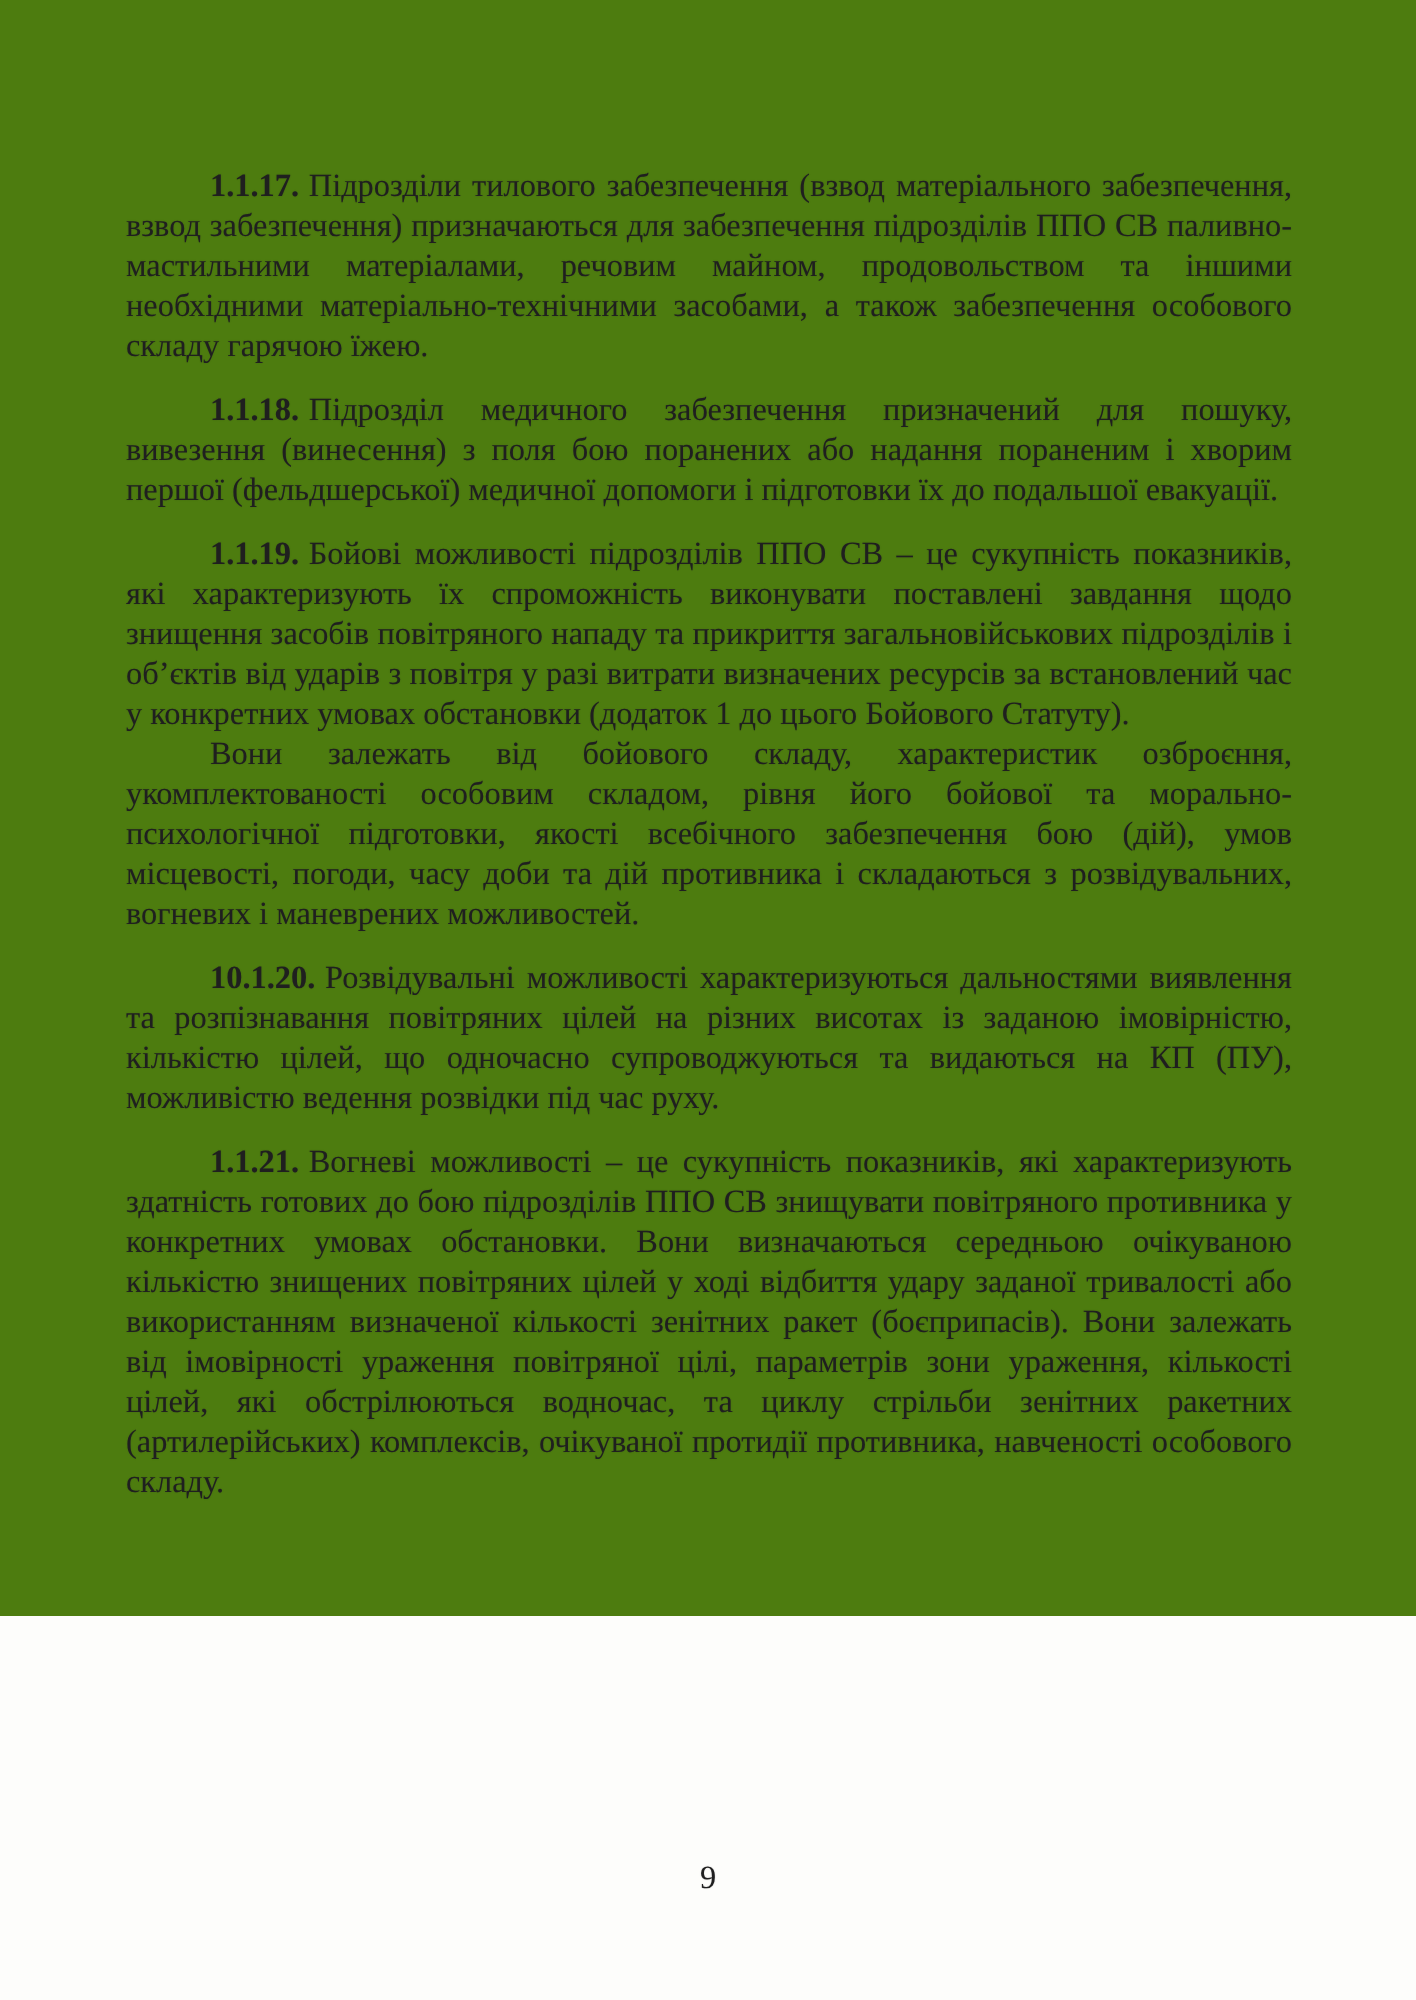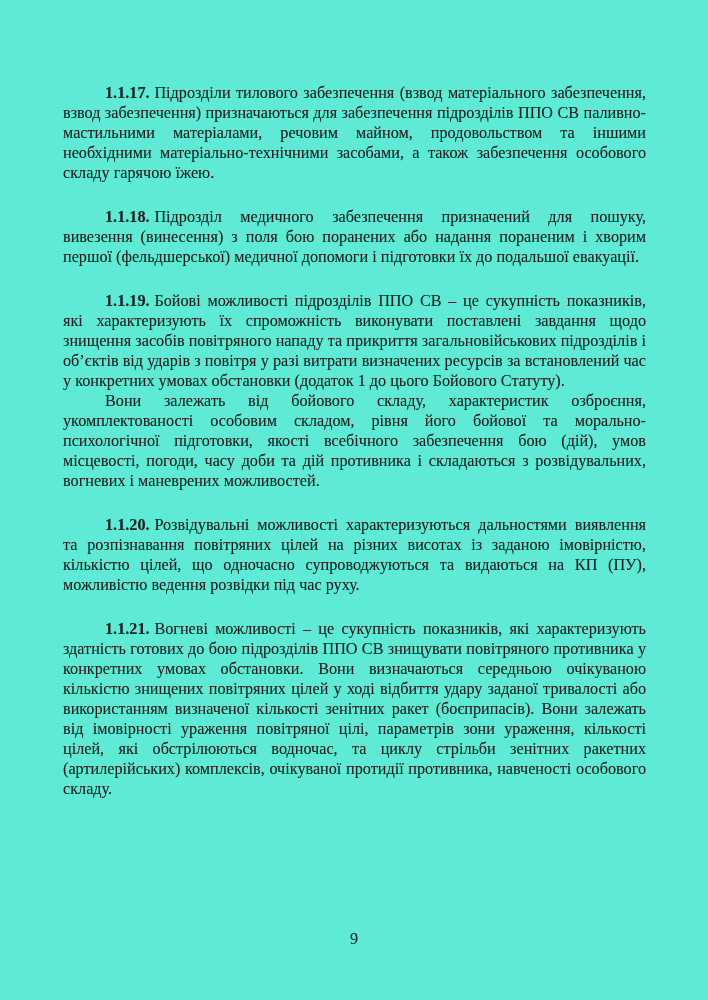--- a/index.html
+++ b/index.html
@@ -8,42 +8,42 @@
   }
   body {
     width: 708px;
     height: 1000px;
     background: #fdfdfb;
     overflow: hidden;
   }
   .page {
     position: relative;
     width: 708px;
-    height: 1000px;
+    height: 808px;
     box-sizing: border-box;
     padding: 83px 44px 0 63px;
-    background: #5eead4;
+    background: #4d7c0f;
     font-family: "Liberation Serif", "DejaVu Serif", serif;
     color: #1f1f1f;
   }
   .text-block {
     width: 583px;
   }
   p.para {
     margin: 0;
     text-indent: 42px;
     font-size: 16.2px;
     line-height: 20px;
     text-align: justify;
     color: #1f1f1f;
     
     text-shadow: 0 0 0.6px rgba(40, 40, 40, 0.35);
   }
   .doc-section + .doc-section {
-    margin-top: 24px;
+    margin-top: 12px;
   }
   .sec-num {
     font-weight: 700;
     margin-right: 0.30em;
   }
   .page-number {
     position: absolute;
     top: 929px;
     left: 0;
     width: 708px;
@@ -63,20 +63,20 @@
         <p class="para"><b class="sec-num">1.1.17.</b><span>Підрозділи тилового забезпечення (взвод матеріального забезпечення, взвод забезпечення) призначаються для забезпечення підрозділів ППО СВ паливно-мастильними матеріалами, речовим майном, продовольством та іншими необхідними матеріально-технічними засобами, а також забезпечення особового складу гарячою їжею.</span></p>
       </section>
       <section class="doc-section">
         <p class="para"><b class="sec-num">1.1.18.</b><span>Підрозділ медичного забезпечення призначений для пошуку, вивезення (винесення) з поля бою поранених або надання пораненим і хворим першої (фельдшерської) медичної допомоги і підготовки їх до подальшої евакуації.</span></p>
       </section>
       <section class="doc-section">
         <p class="para"><b class="sec-num">1.1.19.</b><span>Бойові можливості підрозділів ППО СВ – це сукупність показників, які характеризують їх спроможність виконувати поставлені завдання щодо знищення засобів повітряного нападу та прикриття загальновійськових підрозділів і об’єктів від ударів з повітря у разі витрати визначених ресурсів за встановлений час у конкретних умовах обстановки (додаток 1 до цього Бойового Статуту).</span></p>
         <p class="para"><span>Вони залежать від бойового складу, характеристик озброєння, укомплектованості особовим складом, рівня його бойової та морально-психологічної підготовки, якості всебічного забезпечення бою (дій), умов місцевості, погоди, часу доби та дій противника і складаються з розвідувальних, вогневих і маневрених можливостей.</span></p>
       </section>
       <section class="doc-section">
-        <p class="para"><b class="sec-num">1.1.20.</b><span>Розвідувальні можливості характеризуються дальностями виявлення та розпізнавання повітряних цілей на різних висотах із заданою імовірністю, кількістю цілей, що одночасно супроводжуються та видаються на КП (ПУ), можливістю ведення розвідки під час руху.</span></p>
+        <p class="para"><b class="sec-num">10.1.20.</b><span>Розвідувальні можливості характеризуються дальностями виявлення та розпізнавання повітряних цілей на різних висотах із заданою імовірністю, кількістю цілей, що одночасно супроводжуються та видаються на КП (ПУ), можливістю ведення розвідки під час руху.</span></p>
       </section>
       <section class="doc-section">
         <p class="para"><b class="sec-num">1.1.21.</b><span>Вогневі можливості – це сукупність показників, які характеризують здатність готових до бою підрозділів ППО СВ знищувати повітряного противника у конкретних умовах обстановки. Вони визначаються середньою очікуваною кількістю знищених повітряних цілей у ході відбиття удару заданої тривалості або використанням визначеної кількості зенітних ракет (боєприпасів). Вони залежать від імовірності ураження повітряної цілі, параметрів зони ураження, кількості цілей, які обстрілюються водночас, та циклу стрільби зенітних ракетних (артилерійських) комплексів, очікуваної протидії противника, навченості особового складу.</span></p>
       </section>
     </main>
   <footer class="page-number">9</footer>
 </div>
 
 </body></html>

